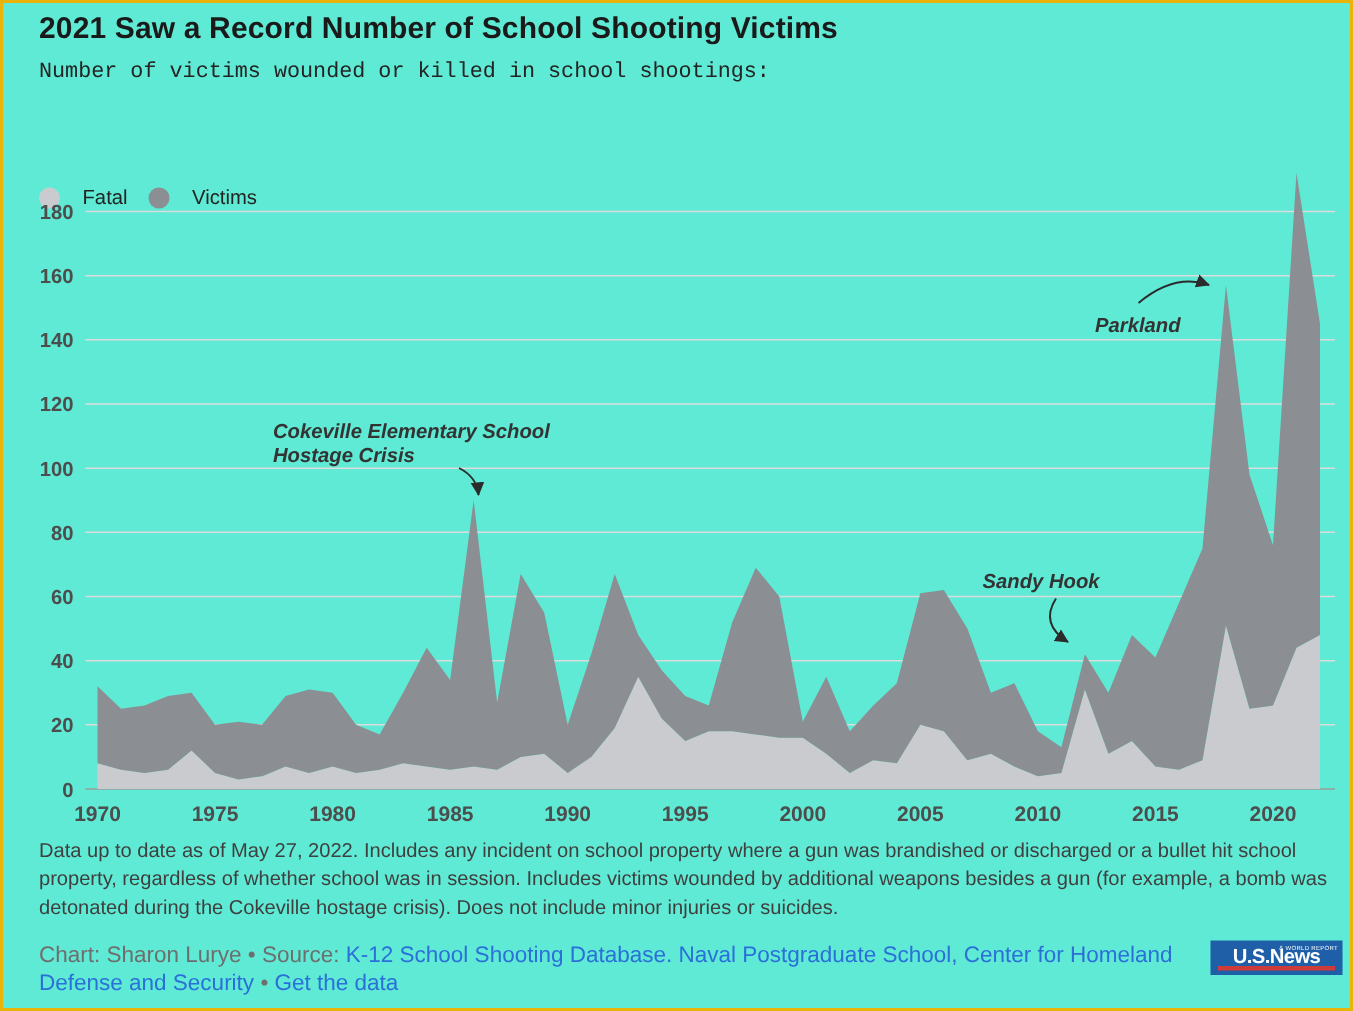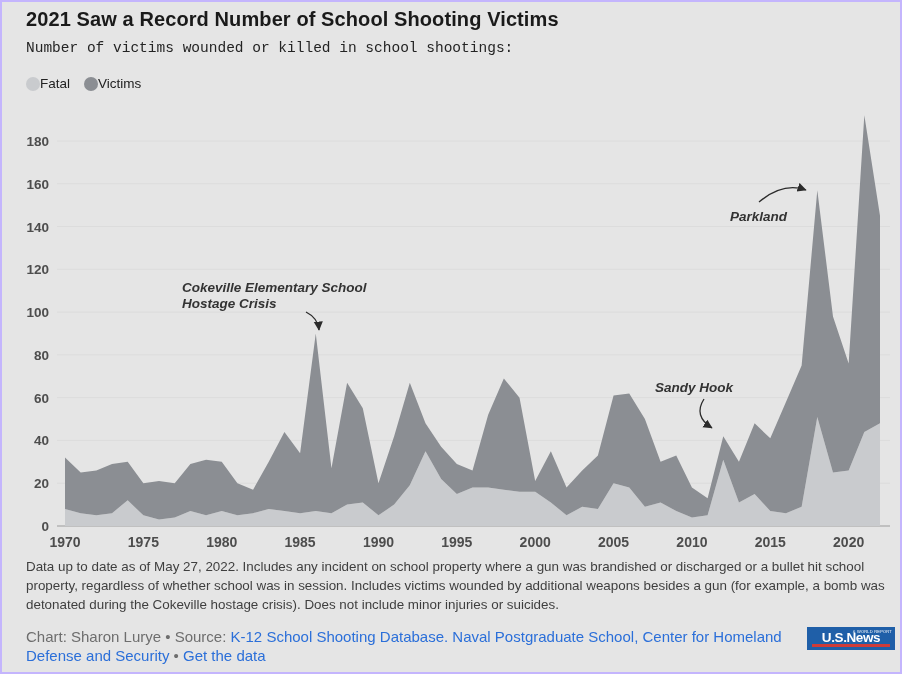--- a/index.html
+++ b/index.html
@@ -1,20 +1,20 @@
 <!DOCTYPE html>
 <html><head>
 <meta charset="utf-8">
 <style>
   html,body{margin:0;padding:0;background:#fff;font-family:"Liberation Sans",sans-serif;}
-  #frame{position:relative;width:898px;height:670px;background:#e5e5e5;border:2px solid #c4b5fd;overflow:hidden;}
+  #frame{position:relative;width:898px;height:670px;background:#5eead4;border:2px solid #eab308;overflow:hidden;}
   .title{position:absolute;left:24px;top:6px;font-size:20px;font-weight:bold;color:#1a1a1a;letter-spacing:.1px;}
   .subtitle{position:absolute;left:24px;top:38px;font-size:14.5px;color:#242424;font-family:Liberation Mono, monospace;}
   .legend{position:absolute;left:24px;top:74px;display:flex;align-items:center;gap:8px;font-size:13.5px;color:#222;}
-  .legend .item{display:flex;align-items:center;gap:0;margin-right:6px;}
+  .legend .item{display:flex;align-items:center;gap:15px;margin-right:6px;margin-top:48px;}
   .swatch{width:14px;height:14px;border-radius:50%;display:inline-block;}
   .chart{position:absolute;left:0;top:0;}
   .notes{position:absolute;left:24px;top:555px;width:860px;font-size:13.4px;line-height:19px;color:#3f3f3f;}
   .credit{position:absolute;left:24px;top:625px;width:772px;font-size:15px;line-height:19px;color:#6e6e6e;}
   .credit a{color:#2b6fd9;text-decoration:none;cursor:pointer;}
   .logo{position:absolute;left:805px;top:625px;width:88px;height:23px;background:#1f5fa8;display:flex;align-items:center;justify-content:center;}
   .logo .main{color:#fff;font-weight:bold;font-size:13.5px;letter-spacing:-.4px;line-height:1;position:relative;top:-1px;}
   .logo .sub{position:absolute;right:3px;top:2px;color:#fff;font-size:4px;letter-spacing:.2px;}
   .logo .bar{position:absolute;left:5px;right:5px;bottom:3px;height:3px;background:#cf3b38;}
   svg text{font-family:"Liberation Sans",sans-serif;}

